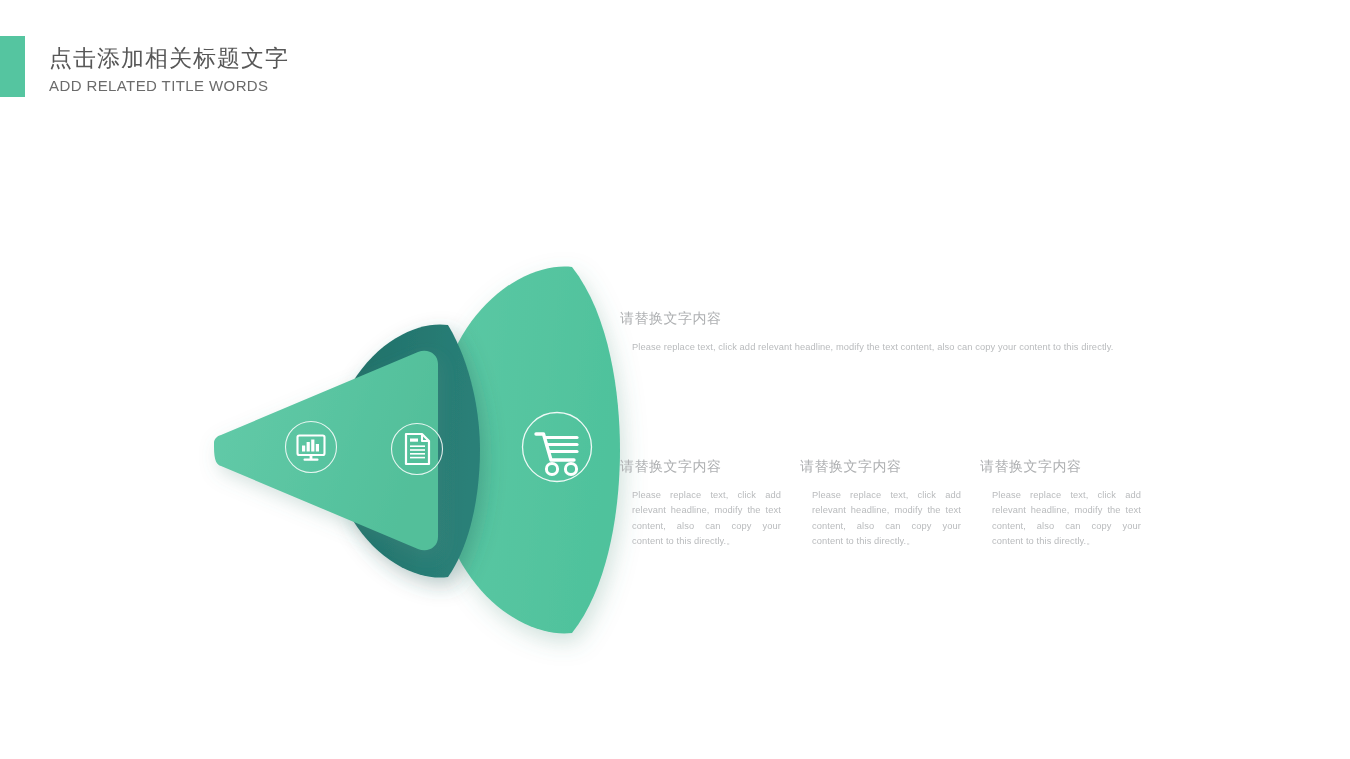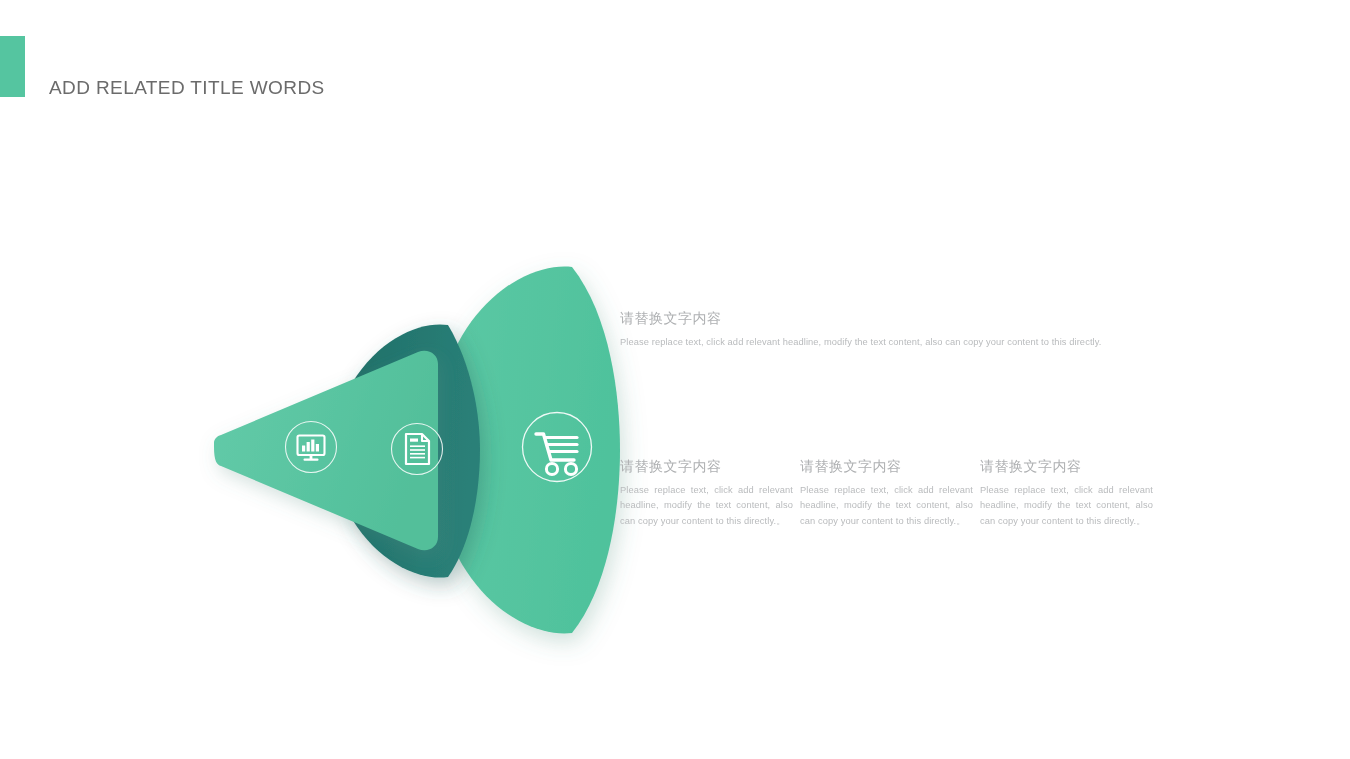--- a/index.html
+++ b/index.html
@@ -16,51 +16,52 @@
     background:#55c5a0;
   }
   .hdr-title{
     position:absolute;left:49px;top:43px;
     font-size:23px;color:#575757;letter-spacing:1px;
     font-family:"DejaVu Sans","Liberation Sans",sans-serif;
     white-space:nowrap;
   }
   .hdr-sub{
     position:absolute;left:49px;top:77px;
-    font-size:19px;color:#6b6b6b;letter-spacing:.4px;
+    font-size:15px;color:#6b6b6b;letter-spacing:.4px;
     white-space:nowrap;
   }
 
   
   .funnel{position:absolute;left:190px;top:255px;width:450px;height:400px;}
   .funnel svg{display:block;overflow:visible;}
 
   
   .blk{position:absolute;}
   .blk .h{
     font-size:14px;color:#aeb0b2;letter-spacing:.5px;
     font-family:"DejaVu Sans","Liberation Sans",sans-serif;
     margin:0 0 7px 0;white-space:nowrap;
   }
   .blk .p{
     font-size:9.3px;color:#b9bbbd;line-height:15.3px;
-    text-align:justify;margin:0;letter-spacing:.1px;
+    text-align:justify;margin:12px;letter-spacing:.1px;
   }
   #top-block{left:620px;top:310px;width:530px;}
   #top-block .p{text-align:left;}
   #col-1{left:620px;top:458px;width:173px;}
   #col-2{left:800px;top:458px;width:173px;}
   #col-3{left:980px;top:458px;width:173px;}
 </style>
 </head>
 <body>
 
 <div class="slide">
 
   <div class="hdr-bar"></div>
+  <div class="hdr-title">点击添加相关标题文字</div>
   <div class="hdr-sub">ADD RELATED TITLE WORDS</div>
 
   <div class="funnel">
     <svg width="450" height="400" viewBox="0 0 450 400" xmlns="http://www.w3.org/2000/svg">
       <defs>
         <filter id="sh1" x="-40%" y="-40%" width="190%" height="190%">
           <feDropShadow dx="4" dy="7" stdDeviation="9" flood-color="#5c8f82" flood-opacity="0.26"></feDropShadow>
         </filter>
         <filter id="sh2" x="-40%" y="-40%" width="190%" height="190%">
           <feDropShadow dx="5" dy="8" stdDeviation="10" flood-color="#2c5f59" flood-opacity="0.32"></feDropShadow>

